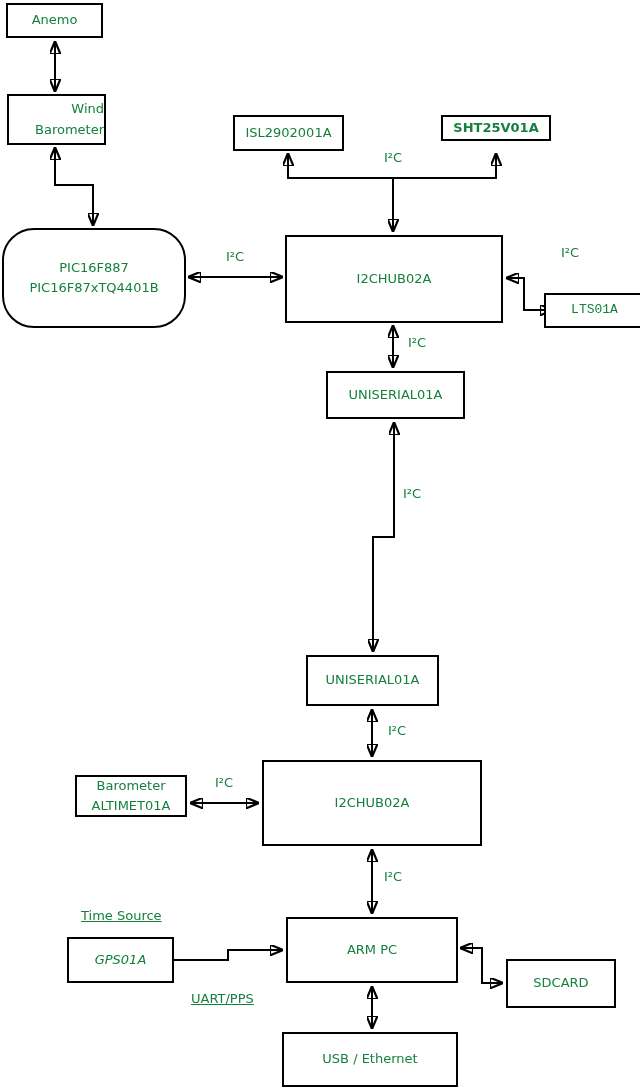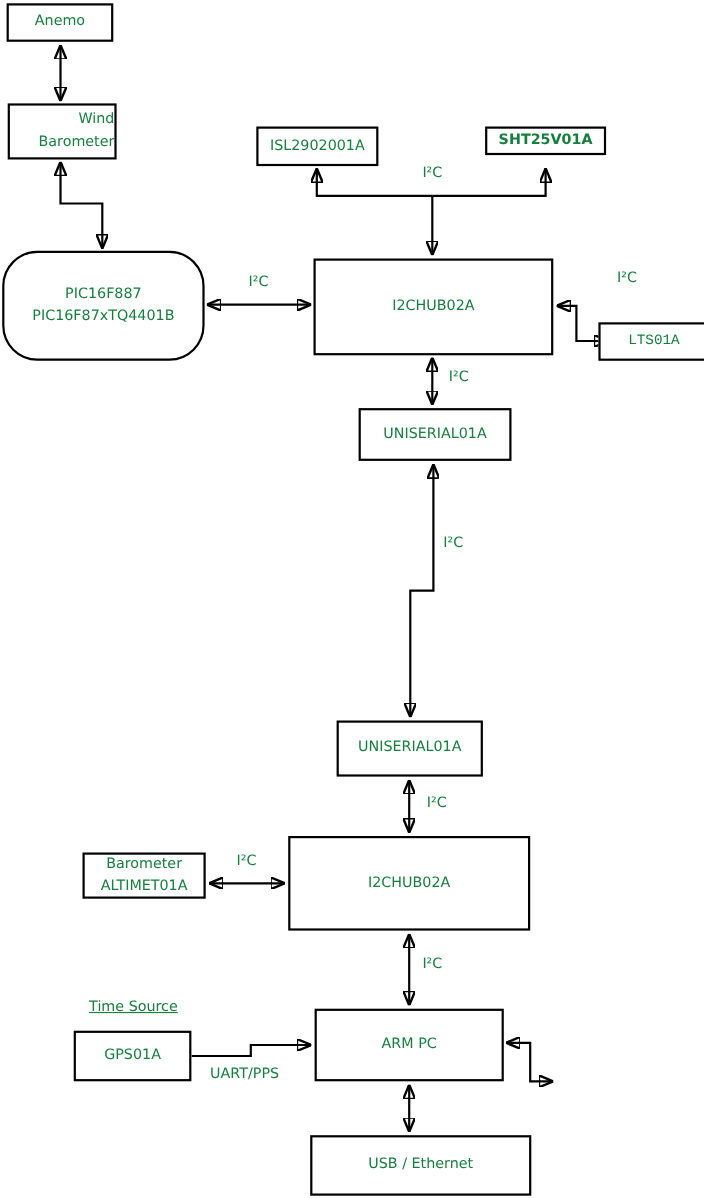--- a/index.html
+++ b/index.html
@@ -119,37 +119,40 @@
 
   <div class="box" style="left:262px; top:760px; width:220px; height:86px;">
     <span>I2CHUB02A</span>
   </div>
 
   <div class="box" style="left:75px; top:775px; width:112px; height:42px;">
     <span>Barometer</span>
     <span>ALTIMET01A</span>
   </div>
 
-  <div class="box" style="left:67px; top:937px; width:107px; height:46px;">
+  <div class="box" style="left:67px; top:937px; width:107px; height:46px;font-style:italic;">
     <span>GPS01A</span>
   </div>
 
   <div class="box" style="left:286px; top:917px; width:172px; height:66px;">
     <span>ARM PC</span>
   </div>
 
+  <div class="box" style="left:506px; top:959px; width:110px; height:49px;">
+    <span>SDCARD</span>
+  </div>
 
-  <div class="box" style="left:282px; top:1032px; width:201px; height:55px;">
+  <div class="box" style="left:282px; top:1032px; width:176px; height:55px;">
     <span>USB / Ethernet</span>
   </div>
 
   <span class="flabel" style="left:384px; top:151px;">I²C</span>
   <span class="flabel" style="left:226px; top:250px;">I²C</span>
   <span class="flabel" style="left:561px; top:246px;">I²C</span>
   <span class="flabel" style="left:408px; top:336px;">I²C</span>
   <span class="flabel" style="left:403px; top:487px;">I²C</span>
   <span class="flabel" style="left:388px; top:724px;">I²C</span>
   <span class="flabel" style="left:215px; top:776px;">I²C</span>
   <span class="flabel" style="left:384px; top:870px;">I²C</span>
   <span class="flabel" style="left:81px; top:909px;text-decoration:underline;">Time Source</span>
-  <span class="flabel" style="left:191px; top:970px;">UART/PPS</span>
+  <span class="flabel" style="left:191px; top:992px;text-decoration:underline;">UART/PPS</span>
 
 </div>
 
 </body></html>

